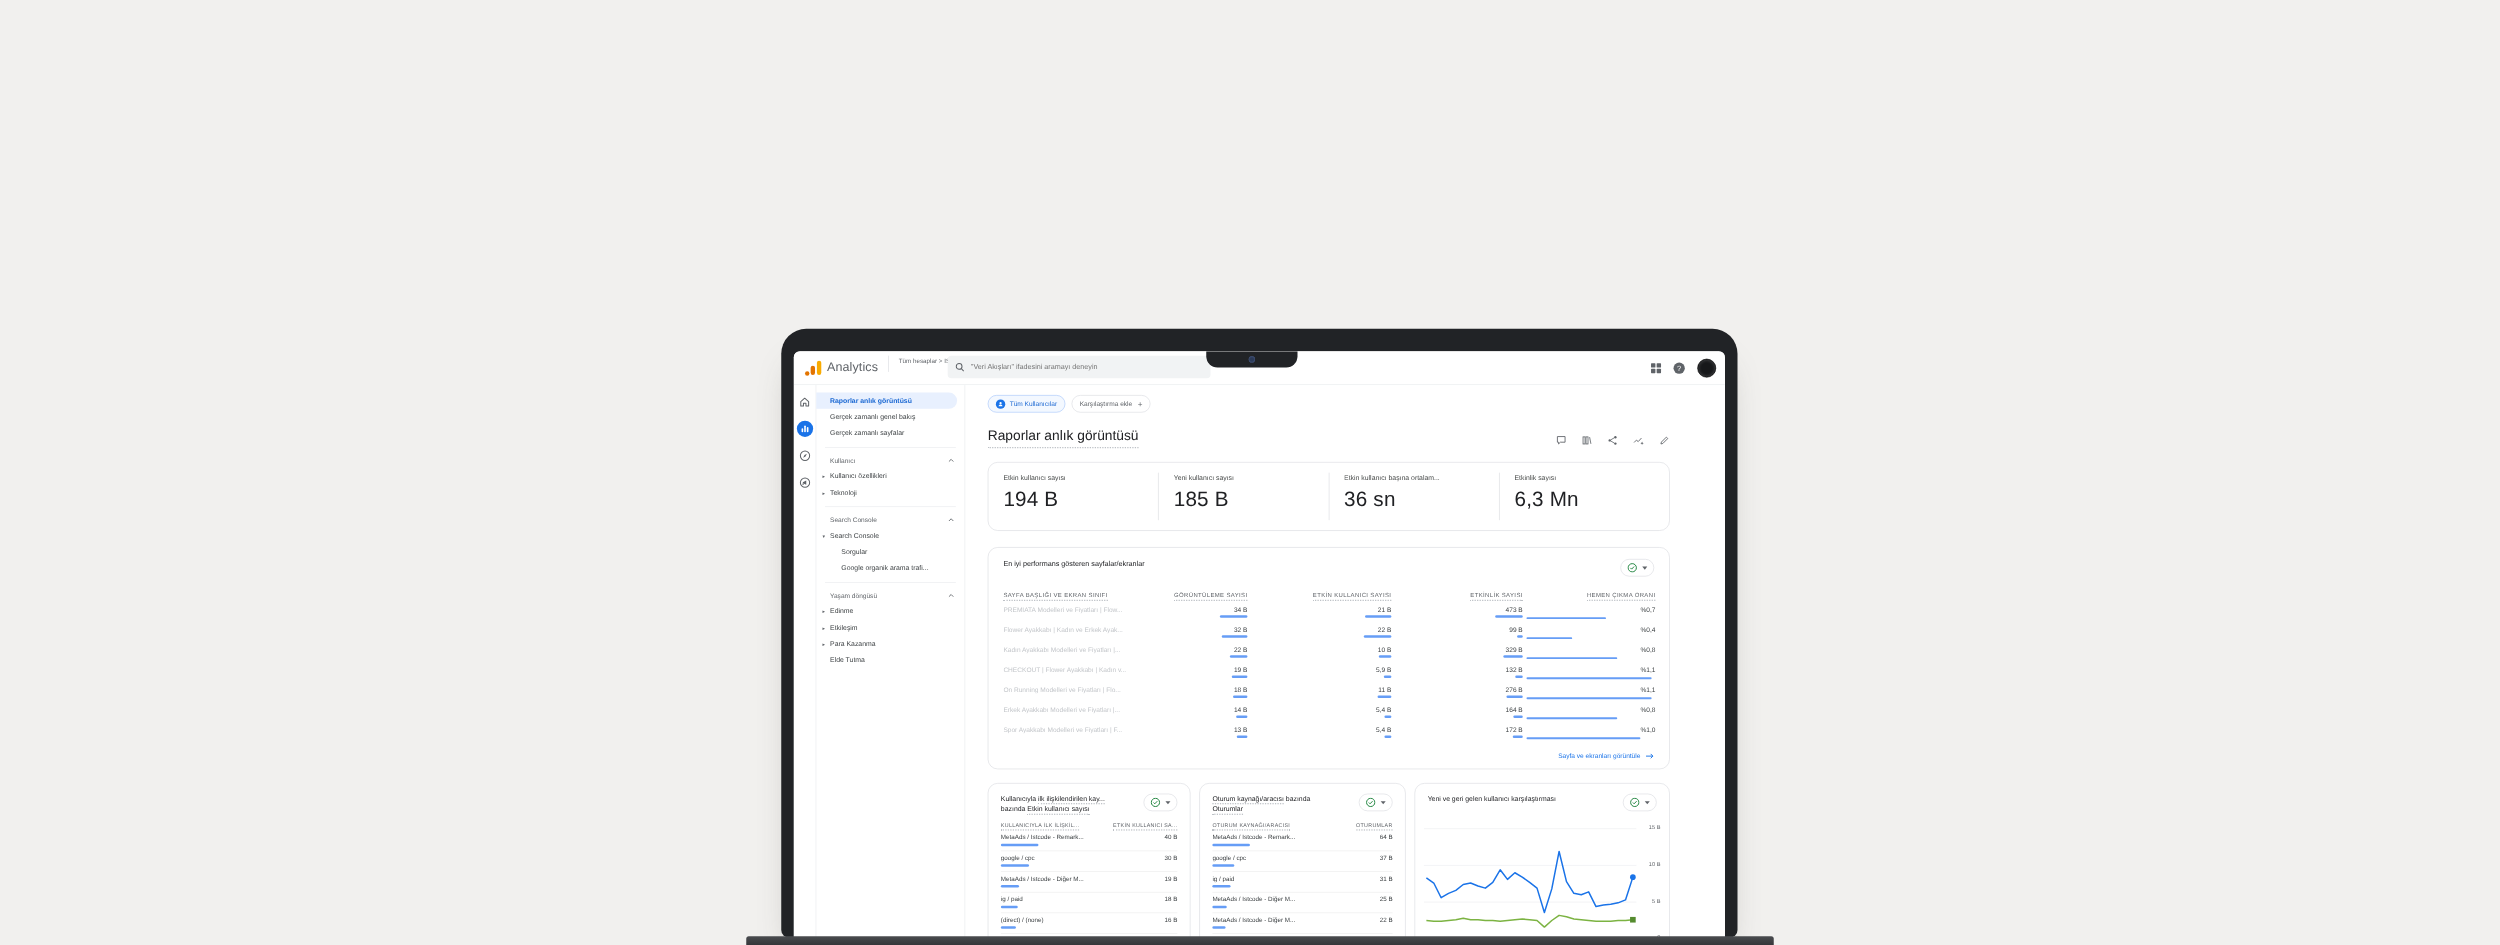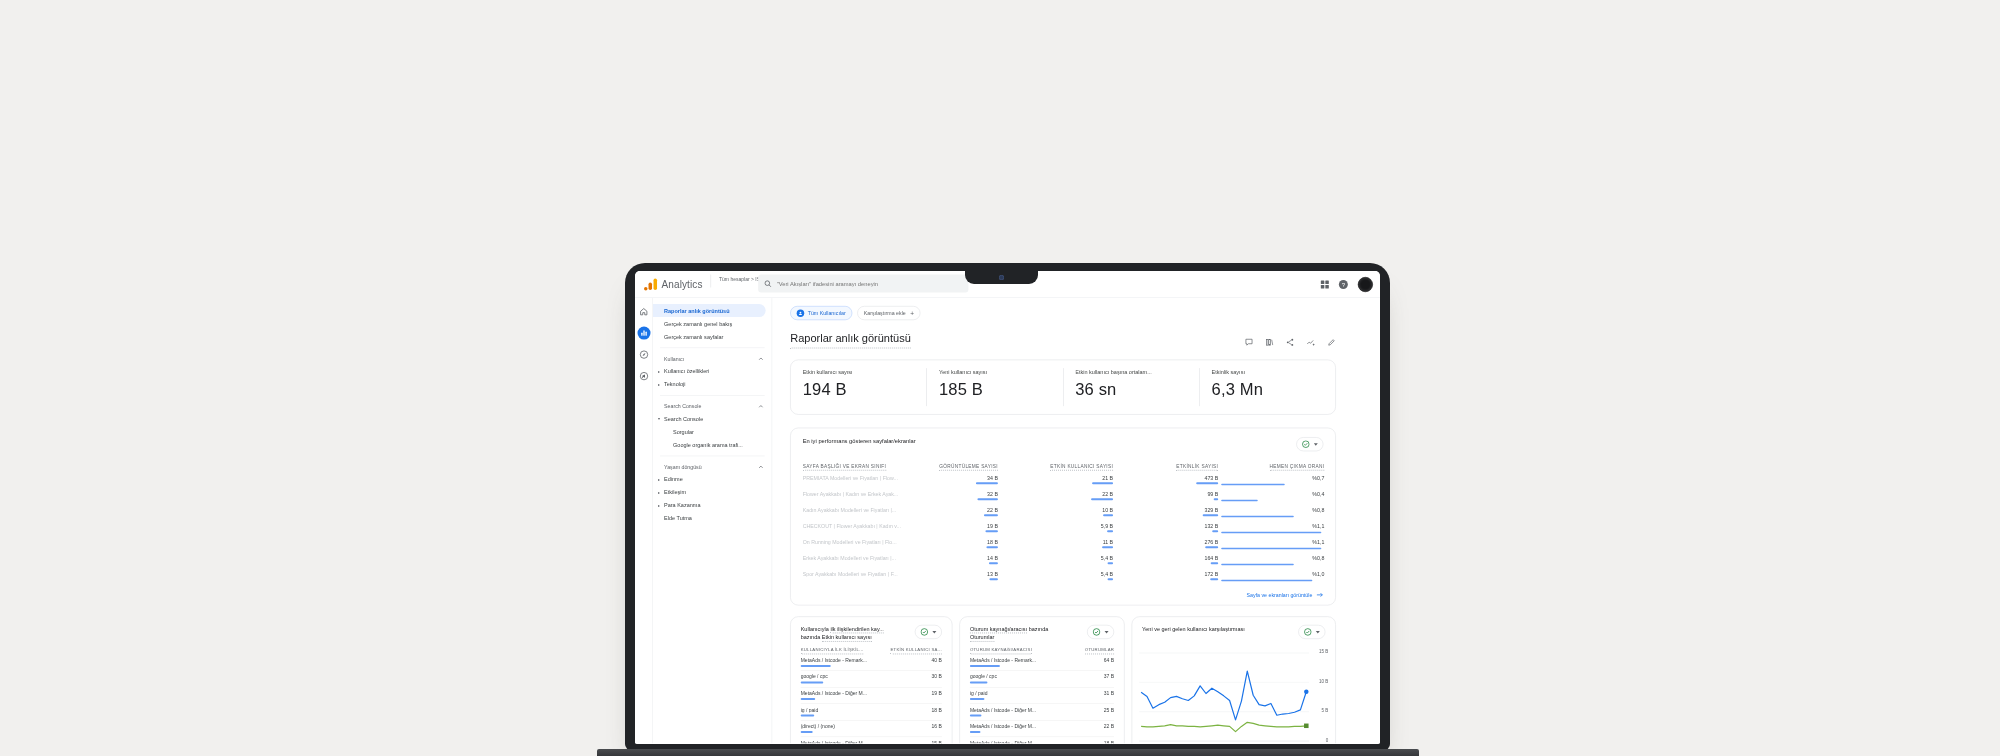--- a/index.html
+++ b/index.html
@@ -4,21 +4,21 @@
 <style>
   * { margin:0; padding:0; box-sizing:border-box; }
   html,body { width:2000px; height:756px; overflow:hidden; }
   body { font-family:"Liberation Sans","DejaVu Sans",sans-serif; background:#f1f0ee; }
   .stage { position:relative; width:2000px; height:756px; background:#f1f0ee; overflow:hidden; }
 
   
   .laptop { position:absolute; left:625px; top:263px; width:765px; height:487px;
             background:#212326; border-radius:20px 20px 6px 6px;
             box-shadow:0 20px 30px -14px rgba(70,68,60,.4); }
-  .screen { position:absolute; left:10px; top:8px; width:745px; height:473px;
+  .screen { position:absolute; left:10px; top:18px; width:745px; height:473px;
             background:#fff; border-radius:5px 5px 2px 2px; overflow:hidden; }
   .notch { position:absolute; left:330px; top:0; width:73px; height:13px; background:#212326;
            border-radius:0 0 9px 9px; z-index:60; }
   .camera { position:absolute; left:34px; top:4px; width:5px; height:5px; border-radius:50%;
             background:#2c3a57; box-shadow:inset 0 0 1px #6c86c4; }
   .laptop-base { position:absolute; left:597px; top:749px; width:822px; height:8px;
                  background:linear-gradient(#4a4c4f,#323437); border-radius:2px 2px 0 0; }
 
   
   .ui { position:absolute; left:0; top:0; width:1488px; height:944px; background:#fff;

